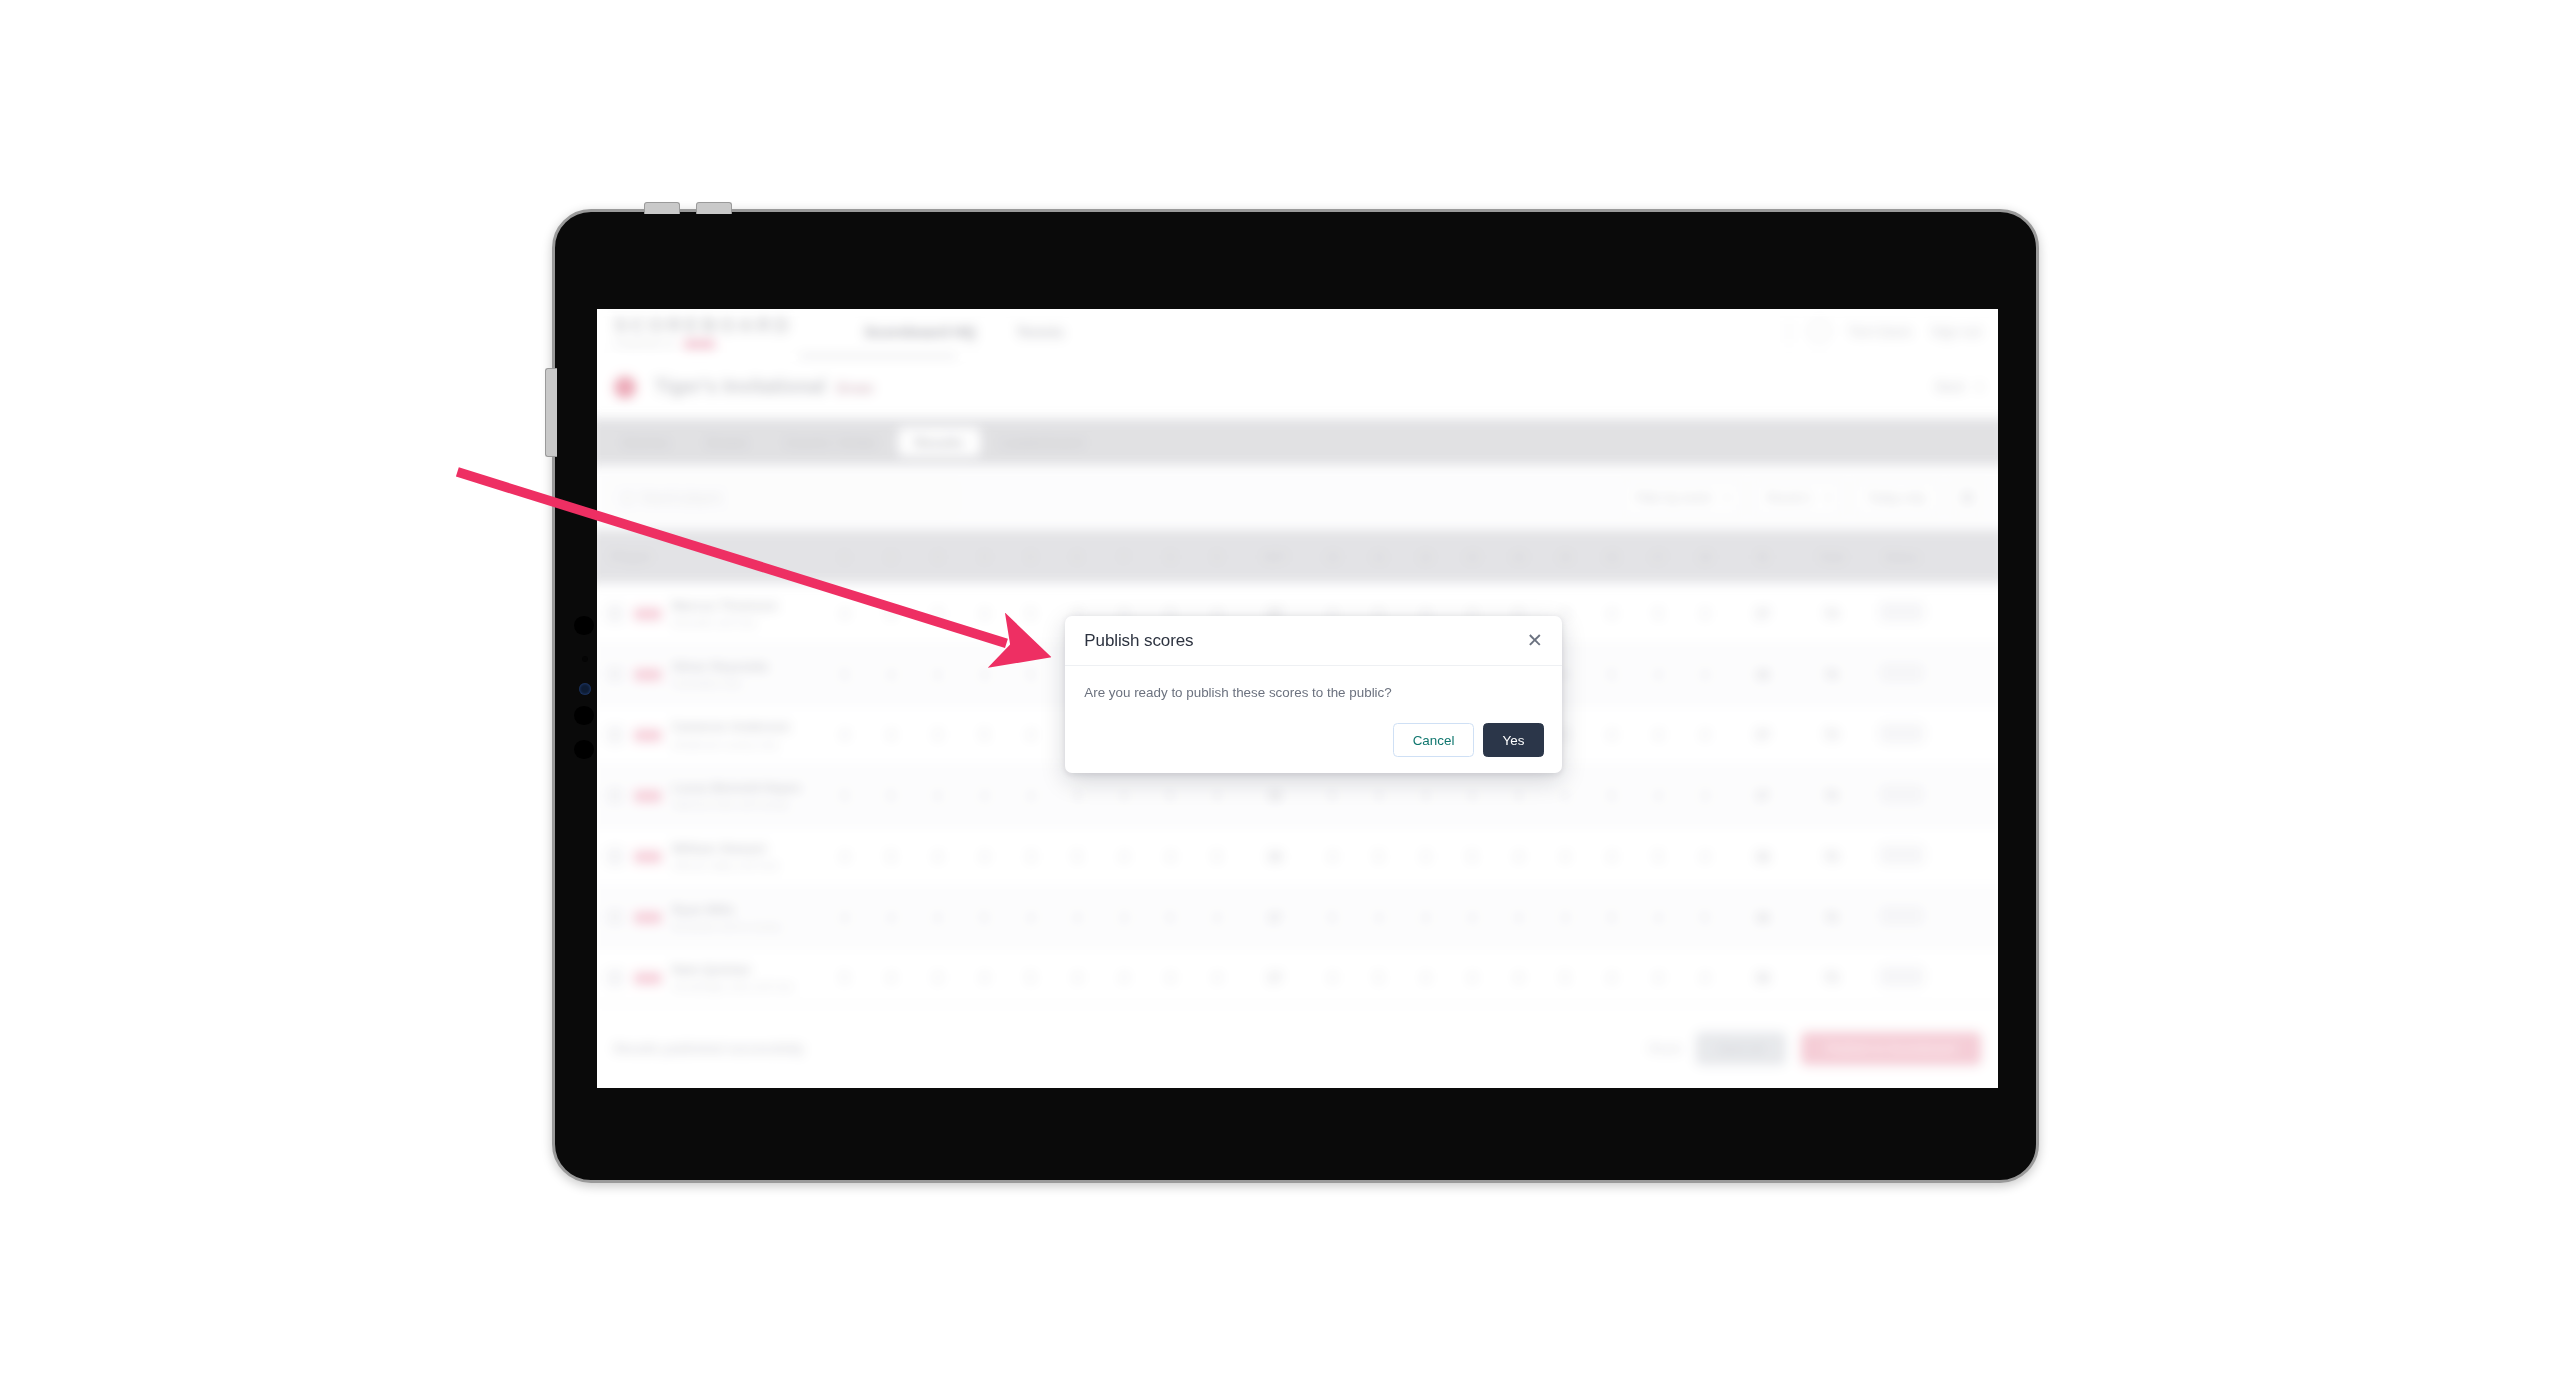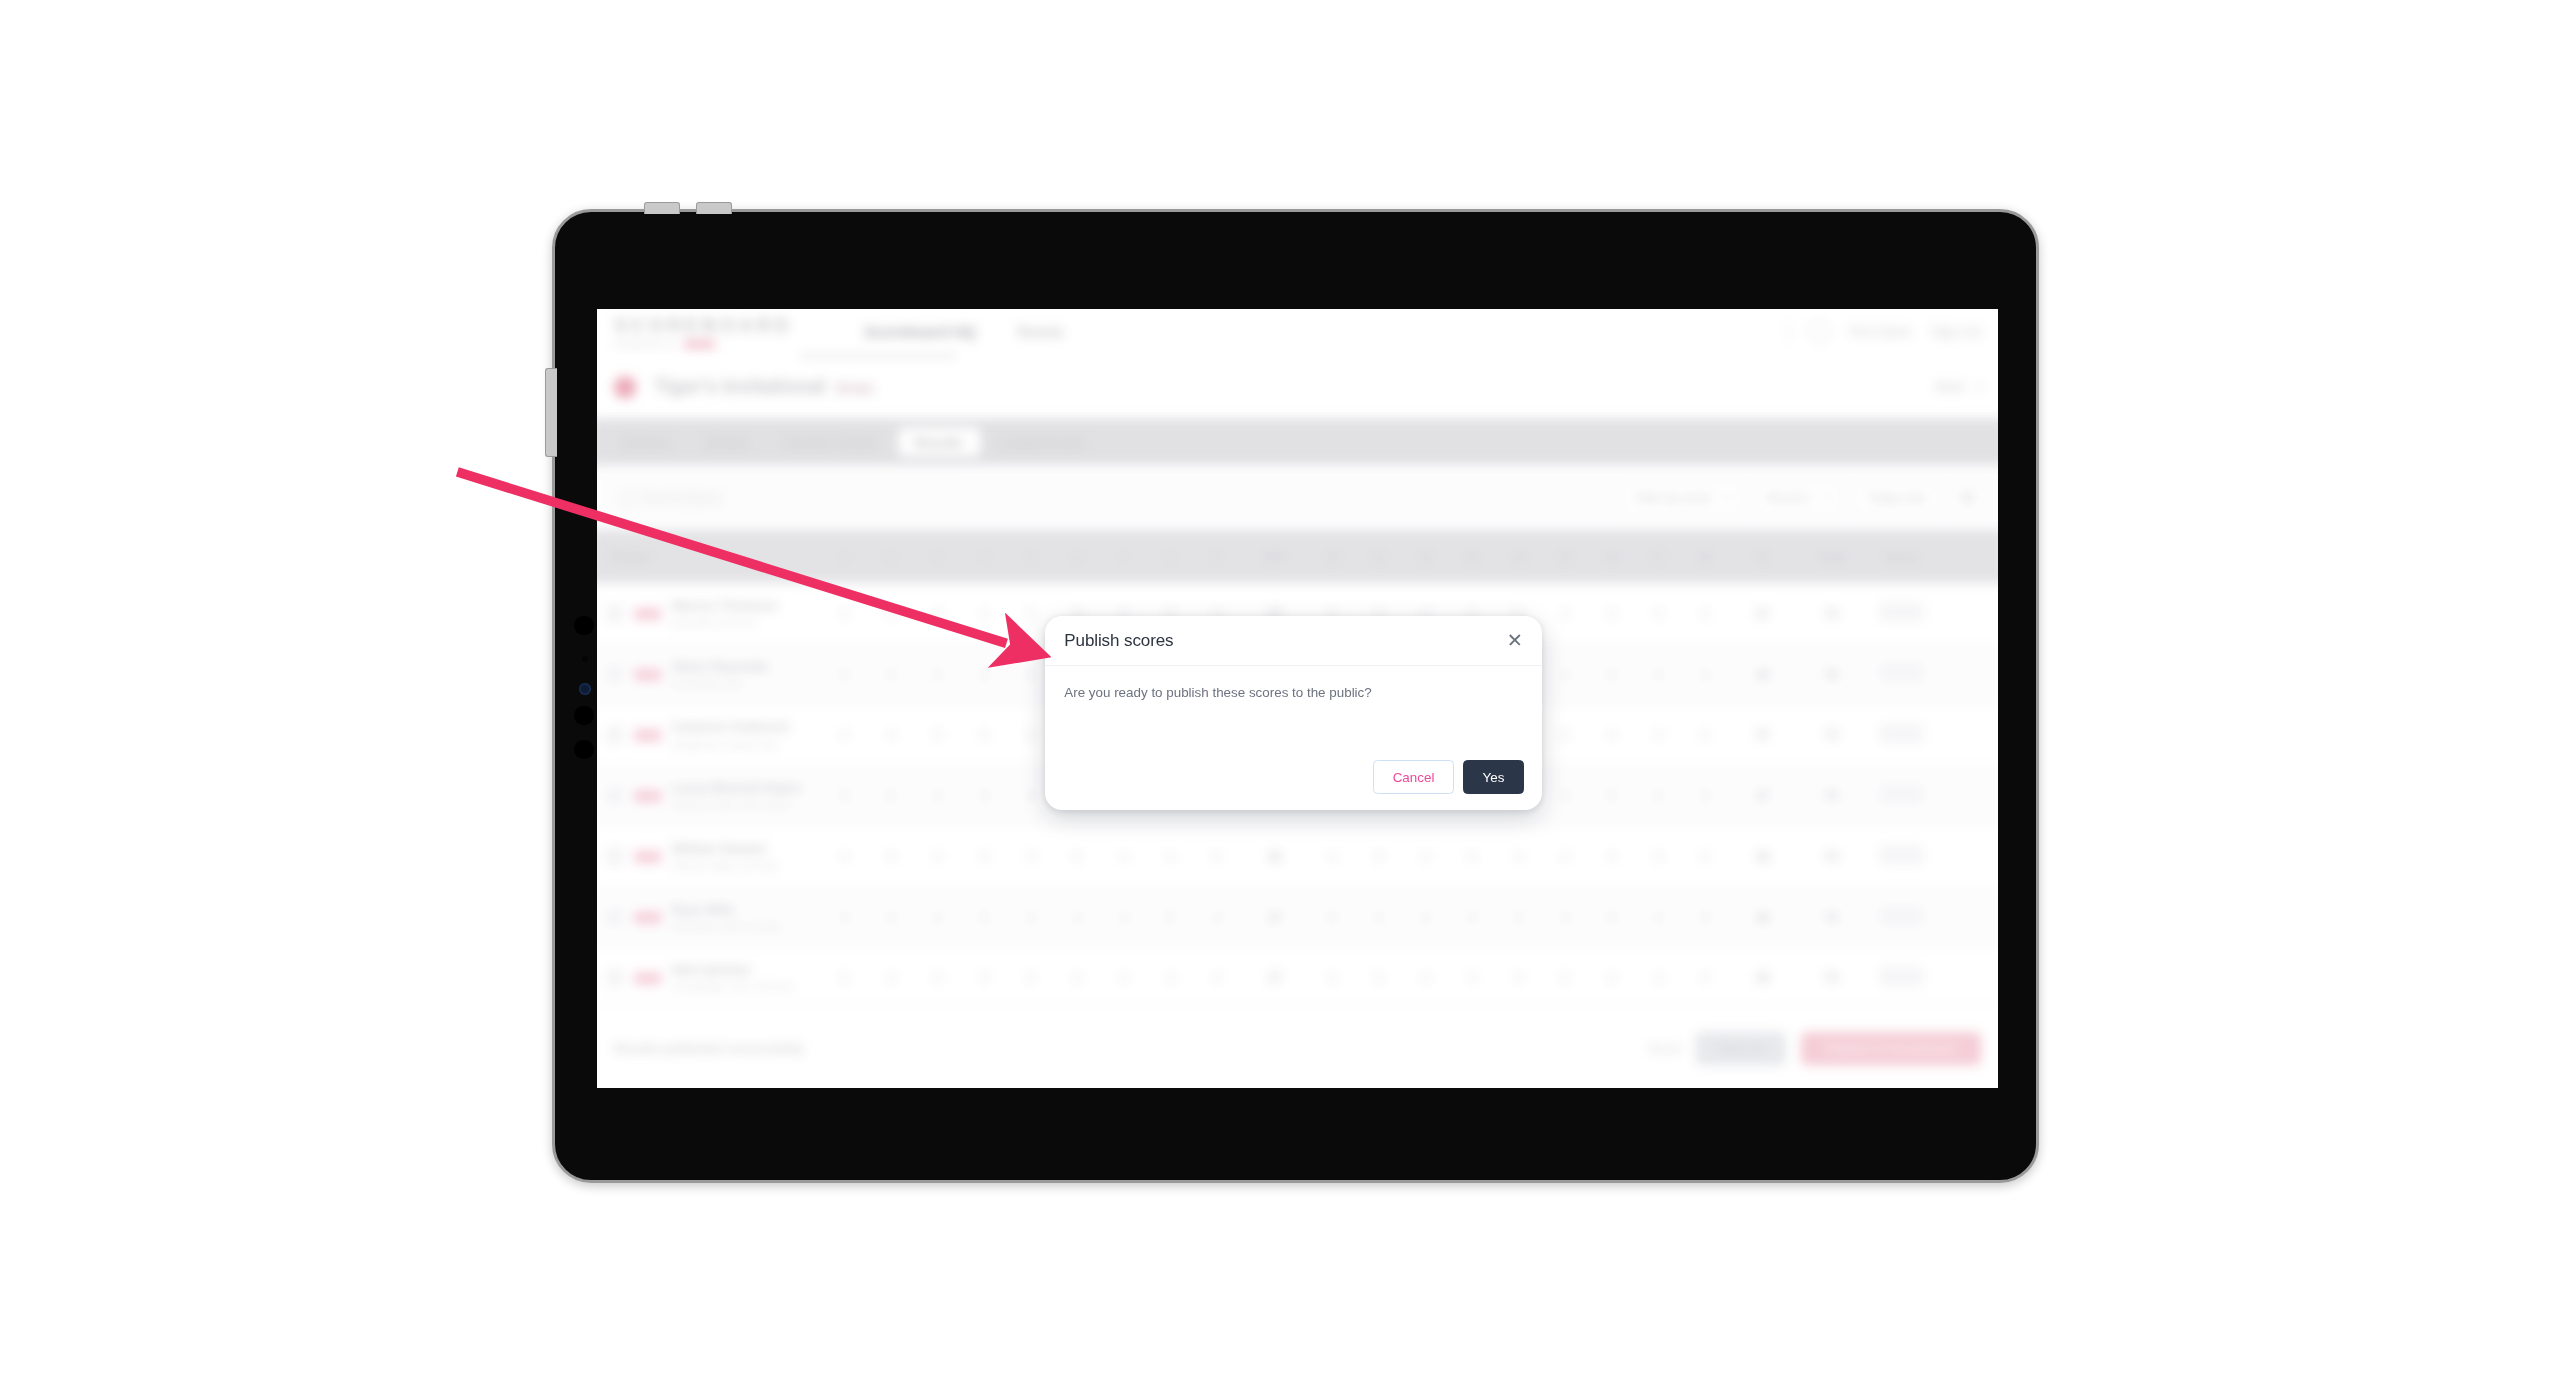--- a/index.html
+++ b/index.html
@@ -228,26 +228,26 @@
     font-size: 12px; color: #c9cbd1; font-weight: 700;
   }
   .btn-pink {
     padding: 9.6px 25px; border-radius: 6px; background: #f9b9c8;
     font-size: 12px; color: #fde9ee; font-weight: 700;
   }
 
   
   #modal {
     position: absolute;
-    left: 448px;
+    left: 468px;
     top: 307px;
     width: 497px;
-    height: 194px;
+    height: 157px;
     background: #ffffff;
-    border-radius: 17px;
+    border-radius: 7px;
     box-shadow: 0 7.4px 25px rgba(20,24,40,0.17), 0 1.5px 6px rgba(20,24,40,0.10);
     z-index: 40;
   }
   .modal-head {
     position: relative; height: 50px;
     border-bottom: 0.7px solid #eef0f3;
     display: flex; align-items: center; padding: 0 19.3px;
   }
   .modal-title { font-size: 17px; color: #2d3340; font-weight: 400; letter-spacing: -0.1px;}
   .modal-close {
@@ -259,21 +259,21 @@
   .modal-msg { font-size: 13.4px; color: #6c727f; }
   .modal-actions {
     position: absolute; right: 18px; bottom: 16.3px;
     display: flex; align-items: center; gap: 9px;
   }
   .m-btn {
     font-size: 13.4px; border-radius: 4.5px; padding: 8.2px 18.6px; cursor: pointer;
     font-family: "Liberation Sans", sans-serif;
   }
   .m-btn.cancel {
-    background: #ffffff; color: #ec4899; border: 0.7px solid #cfe0f5; text-align: right;
+    background: #ffffff; color: #0f766e; border: 0.7px solid #cfe0f5; text-align: right;
   }
   .m-btn.yes {
     background: #2b3649; color: #ffffff; border: 0.7px solid #2b3649;
   }
 
   
   #arrow-svg {
     position: absolute; left: 0; top: 0; width: 2576px; height: 1386px;
     pointer-events: none; z-index: 60;
   }

